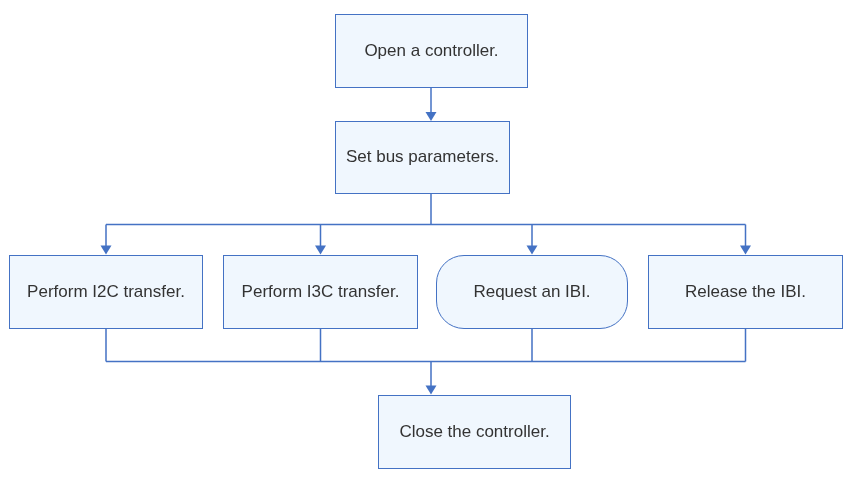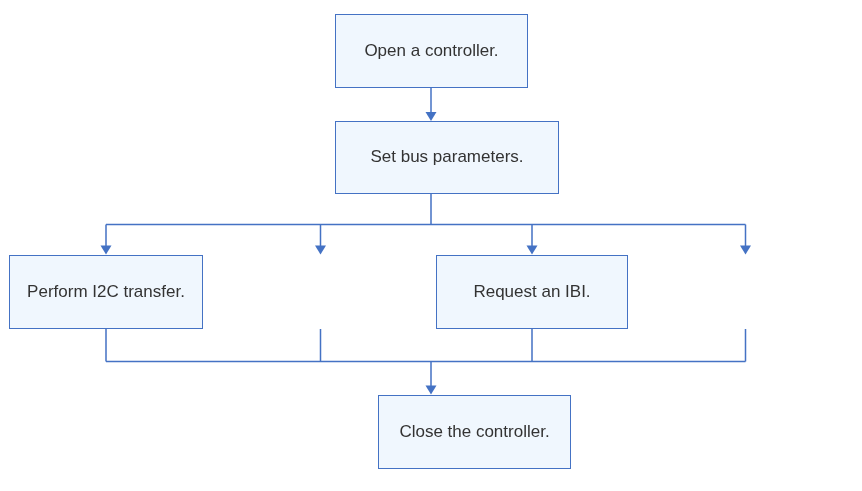--- a/index.html
+++ b/index.html
@@ -36,24 +36,24 @@
     border:1.6px solid var(--node-border);
     display:flex;
     align-items:center;
     justify-content:center;
     text-align:center;
     color:var(--node-text);
     font-size:17px;
     line-height:1.2;
   }
   .n-open  {left:335px;top:14px; width:193px;height:74px;}
-  .n-set   {left:335px;top:121px;width:224px;height:73px;}
+  .n-set   {left:335px;top:121px;width:175px;height:73px;}
   .n-i2c   {left:9px;  top:255px;width:194px;height:74px;text-align:center;}
   .n-i3c   {left:223px;top:255px;width:195px;height:74px;}
-  .n-req   {left:436px;top:255px;width:192px;height:74px;}
+  .n-req   {left:436px;top:255px;width:192px;height:74px;border-radius:28px;}
   .n-rel   {left:648px;top:255px;width:195px;height:74px;}
   .n-close {left:335px;top:395px;width:193px;height:74px;margin-left:43px;}
 </style>
 </head>
 <body>
 
 <div class="canvas">
 
   <svg class="connector-layer" viewBox="0 0 862 491" xmlns="http://www.w3.org/2000/svg">
 
@@ -75,23 +75,29 @@
   </div>
 
   <div class="node n-set">
     <span>Set bus parameters.</span>
   </div>
 
   <div class="node n-i2c">
     <span>Perform I2C transfer.</span>
   </div>
 
+  <div class="node n-i3c">
+    <span>Perform I3C transfer.</span>
+  </div>
 
   <div class="node n-req">
     <span>Request an IBI.</span>
   </div>
 
+  <div class="node n-rel">
+    <span>Release the IBI.</span>
+  </div>
 
   <div class="node n-close">
     <span>Close the controller.</span>
   </div>
 
 </div>
 
 </body></html>

